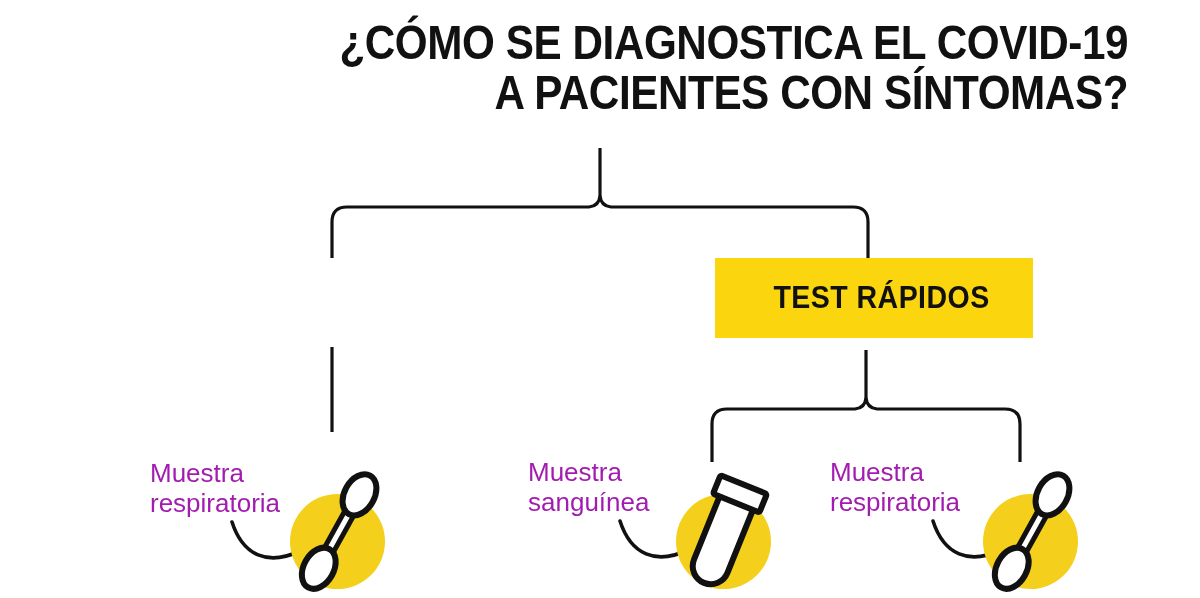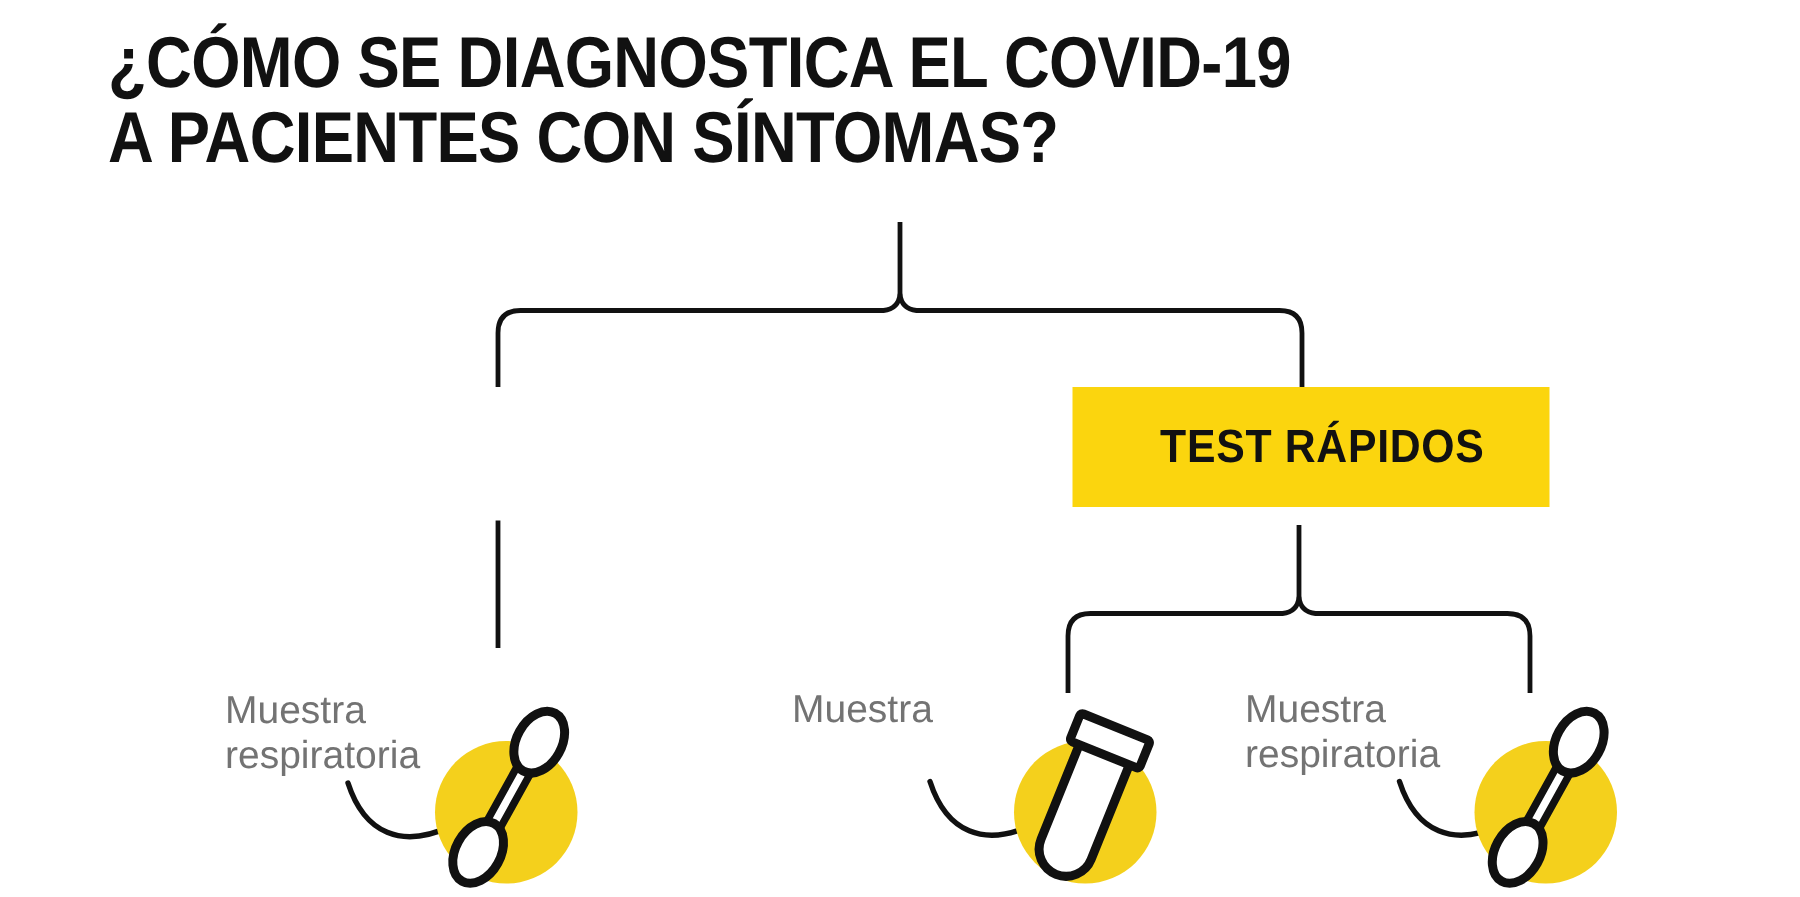--- a/index.html
+++ b/index.html
@@ -17,21 +17,21 @@
     background: #ffffff;
     overflow: hidden;
   }
 
   
   .title-block {
     position: absolute;
     left: 0;
     top: 18px;
     width: 1200px;
-    text-align: left;
+    text-align: right;
   }
   .title-line {
     display: block;
     font-family: "Liberation Sans Narrow", "Liberation Sans", sans-serif;
     font-weight: 700;
     font-size: 48px;
     line-height: 50px;
     letter-spacing: -0.5px;
     color: #111111;
     transform: scaleX(0.88);
@@ -83,21 +83,21 @@
   
   .sample-group {
     position: absolute;
   }
   .sample-label {
     position: absolute;
     font-family: "Liberation Sans", sans-serif;
     font-weight: 400;
     font-size: 26px;
     line-height: 30px;
-    color: #737373;
+    color: #a21caf;
     white-space: nowrap;
   }
   .sample-label .l2 { display: block; }
   .yellow-dot {
     position: absolute;
     border-radius: 50%;
     background: #F4D01C;
   }
   .icon-holder {
     position: absolute;
@@ -162,20 +162,21 @@
 
           <ellipse cx="54" cy="104" rx="15" ry="22" fill="#ffffff" stroke="#111111" stroke-width="6"></ellipse>
         </g>
       </svg>
     </div>
   </div>
 
   <div class="sample-group">
     <div class="sample-label" style="left:528px; top:457px;">
       <span>Muestra</span>
+      <span class="l2">sanguínea</span>
     </div>
     <div class="yellow-dot" style="left:676px; top:494px; width:95px; height:95px;"></div>
     <div class="icon-holder" style="left:662px; top:468px;">
       <svg width="120" height="130" viewBox="0 0 120 130">
         <g transform="rotate(22 60 65)">
 
           <path d="M44,30 L44,100 a18,18 0 0 0 36,0 L80,30 Z" fill="#ffffff" stroke="#111111" stroke-width="6" stroke-linejoin="round"></path>
 
           <rect x="37" y="12" width="50" height="20" rx="2" fill="#ffffff" stroke="#111111" stroke-width="6" stroke-linejoin="round"></rect>
         </g>

